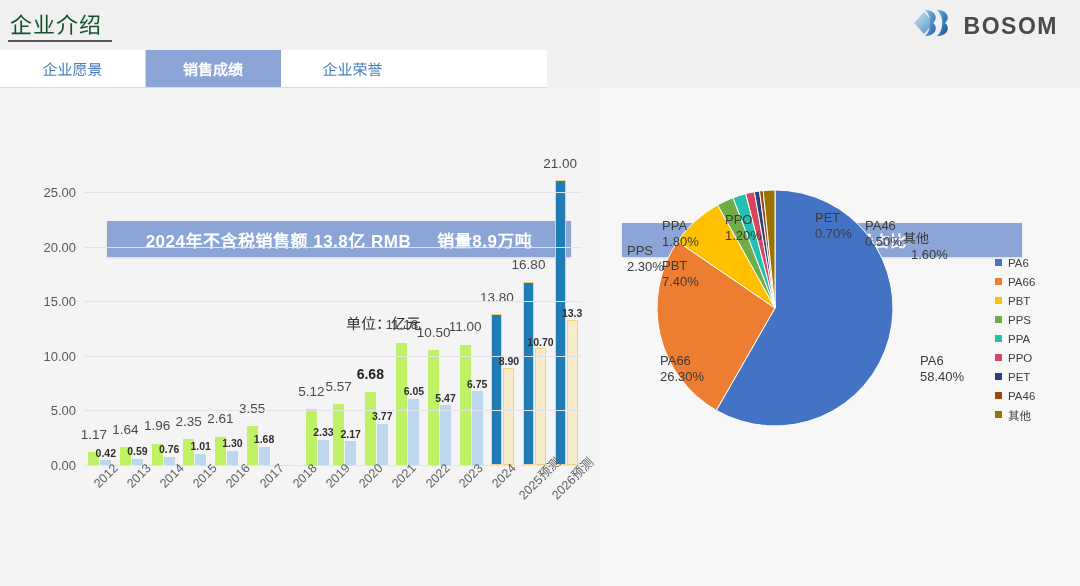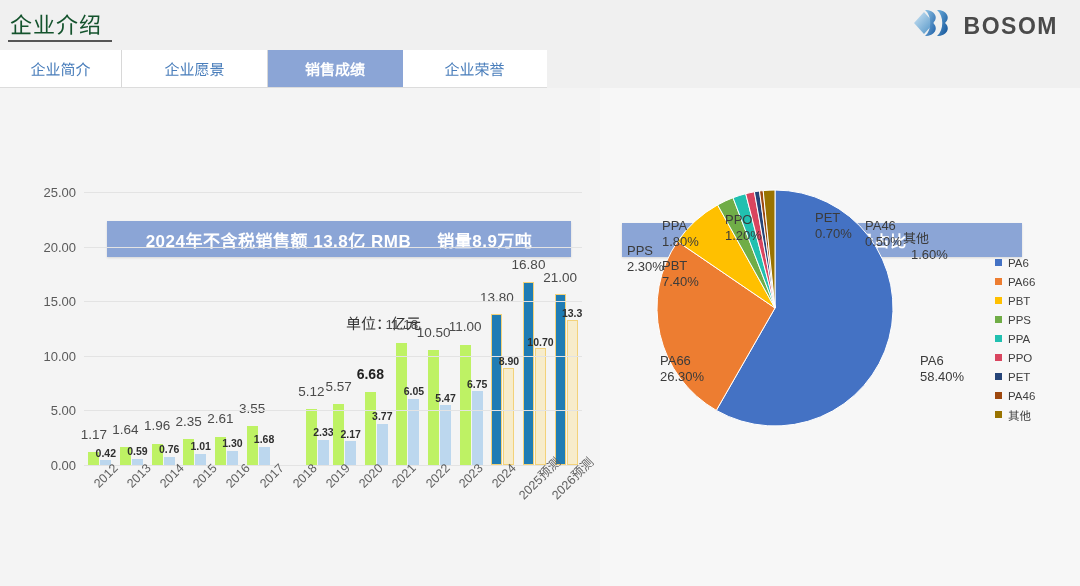--- a/index.html
+++ b/index.html
@@ -199,21 +199,20 @@
       </defs>
       <path d="M3 17 L13 6 L23 17 L13 28 Z" fill="url(#g1)"></path>
       <path d="M14 4 C24 4, 28 12, 22 17 C28 22, 24 30, 14 30 C21 24, 21 10, 14 4 Z" fill="url(#g2)"></path>
       <path d="M26 4 C36 4, 40 12, 34 17 C40 22, 36 30, 26 30 C33 24, 33 10, 26 4 Z" fill="url(#g3)"></path>
     </svg>
     <span class="brand-name">BOSOM</span>
   </div>
 </div>
 
 <div class="tabbar">
-  <div class="tab w1">企业简介</div>
   <div class="tab w2">企业愿景</div>
   <div class="tab w3 active">销售成绩</div>
   <div class="tab w4">企业荣誉</div>
 </div>
 
 <div class="content">
 
   <div class="left-pane"></div>
   <div class="right-pane"></div>
 
@@ -335,21 +334,21 @@
           </div>
           <div class="group forecast">
             <div class="bar sales" style="height: 183.456px;">
               <span class="vlabel">16.80</span>
             </div>
             <div class="bar volume" style="height: 116.844px;">
               <span class="vlabel">10.70</span>
             </div>
           </div>
           <div class="group forecast">
-            <div class="bar sales" style="height: 171px; margin-top: 24px;">
+            <div class="bar sales" style="height: 285px; margin-top: 24px;">
               <span class="vlabel">21.00</span>
             </div>
             <div class="bar volume" style="height: 145.236px;">
               <span class="vlabel">13.3</span>
             </div>
           </div>
         </div>
     <div class="gridline" style="top: 273px;"></div>
         <div class="ytick" style="top: 273px;">0.00</div>
         <div class="gridline" style="top: 218.4px;"></div>

